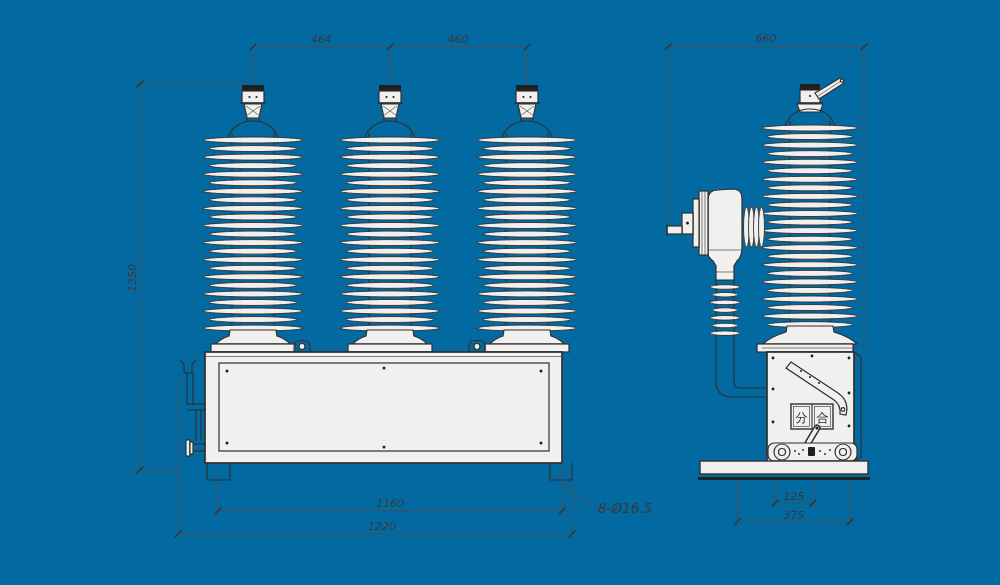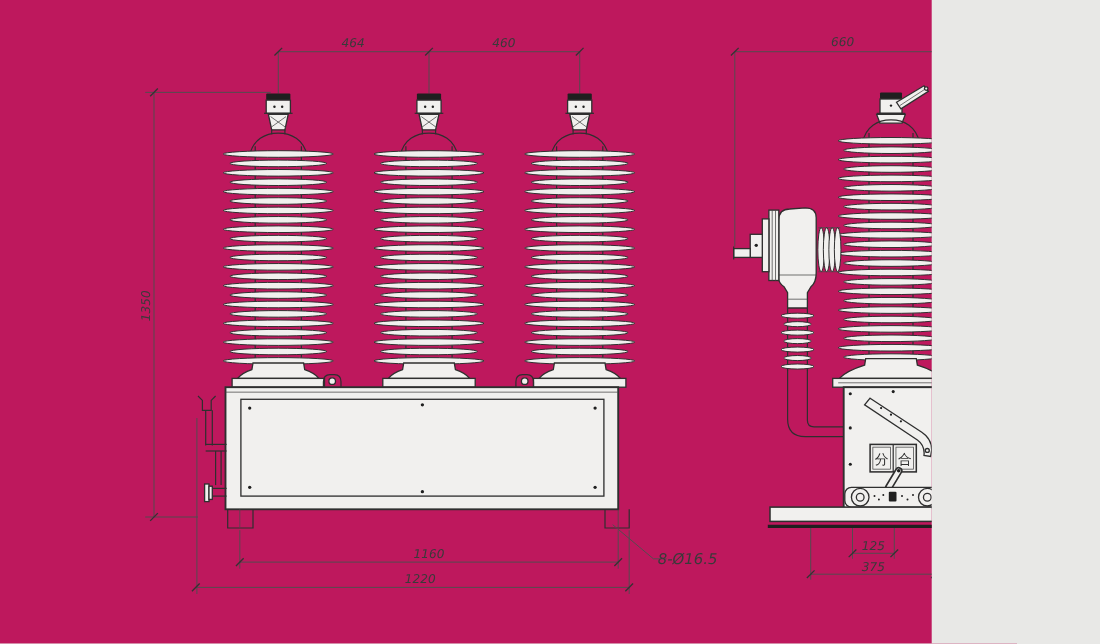--- a/index.html
+++ b/index.html
@@ -1,16 +1,16 @@
 <!DOCTYPE html>
 <html><head>
 <meta charset="utf-8">
 <style>
   html,body{margin:0;padding:0;background:#e8e8e6;}
-  .page{width:847px;height:585px;background:#be185d;position:relative;overflow:hidden;
+  .page{width:1000px;height:585px;background:#0369a1;position:relative;overflow:hidden;
         font-family:"DejaVu Sans",sans-serif;}
   svg{display:block;}
   .outline{fill:#f1f0ee;stroke:#2f2f2f;stroke-width:1.2;}
   .outline2{fill:#f1f0ee;stroke:#2f2f2f;stroke-width:1.7;}
   .ln{stroke:#2f2f2f;stroke-width:1.1;fill:none;}
   .thin{stroke:#4a4a4a;stroke-width:0.7;fill:none;}
   .ink{fill:#1f1f1f;stroke:none;}
   .fin{fill:#f1f0ee;stroke:#2f2f2f;stroke-width:0.9;}
   .dim{stroke:#4e4e4e;stroke-width:0.85;fill:none;}
   .tick{stroke:#333;stroke-width:1.2;}

